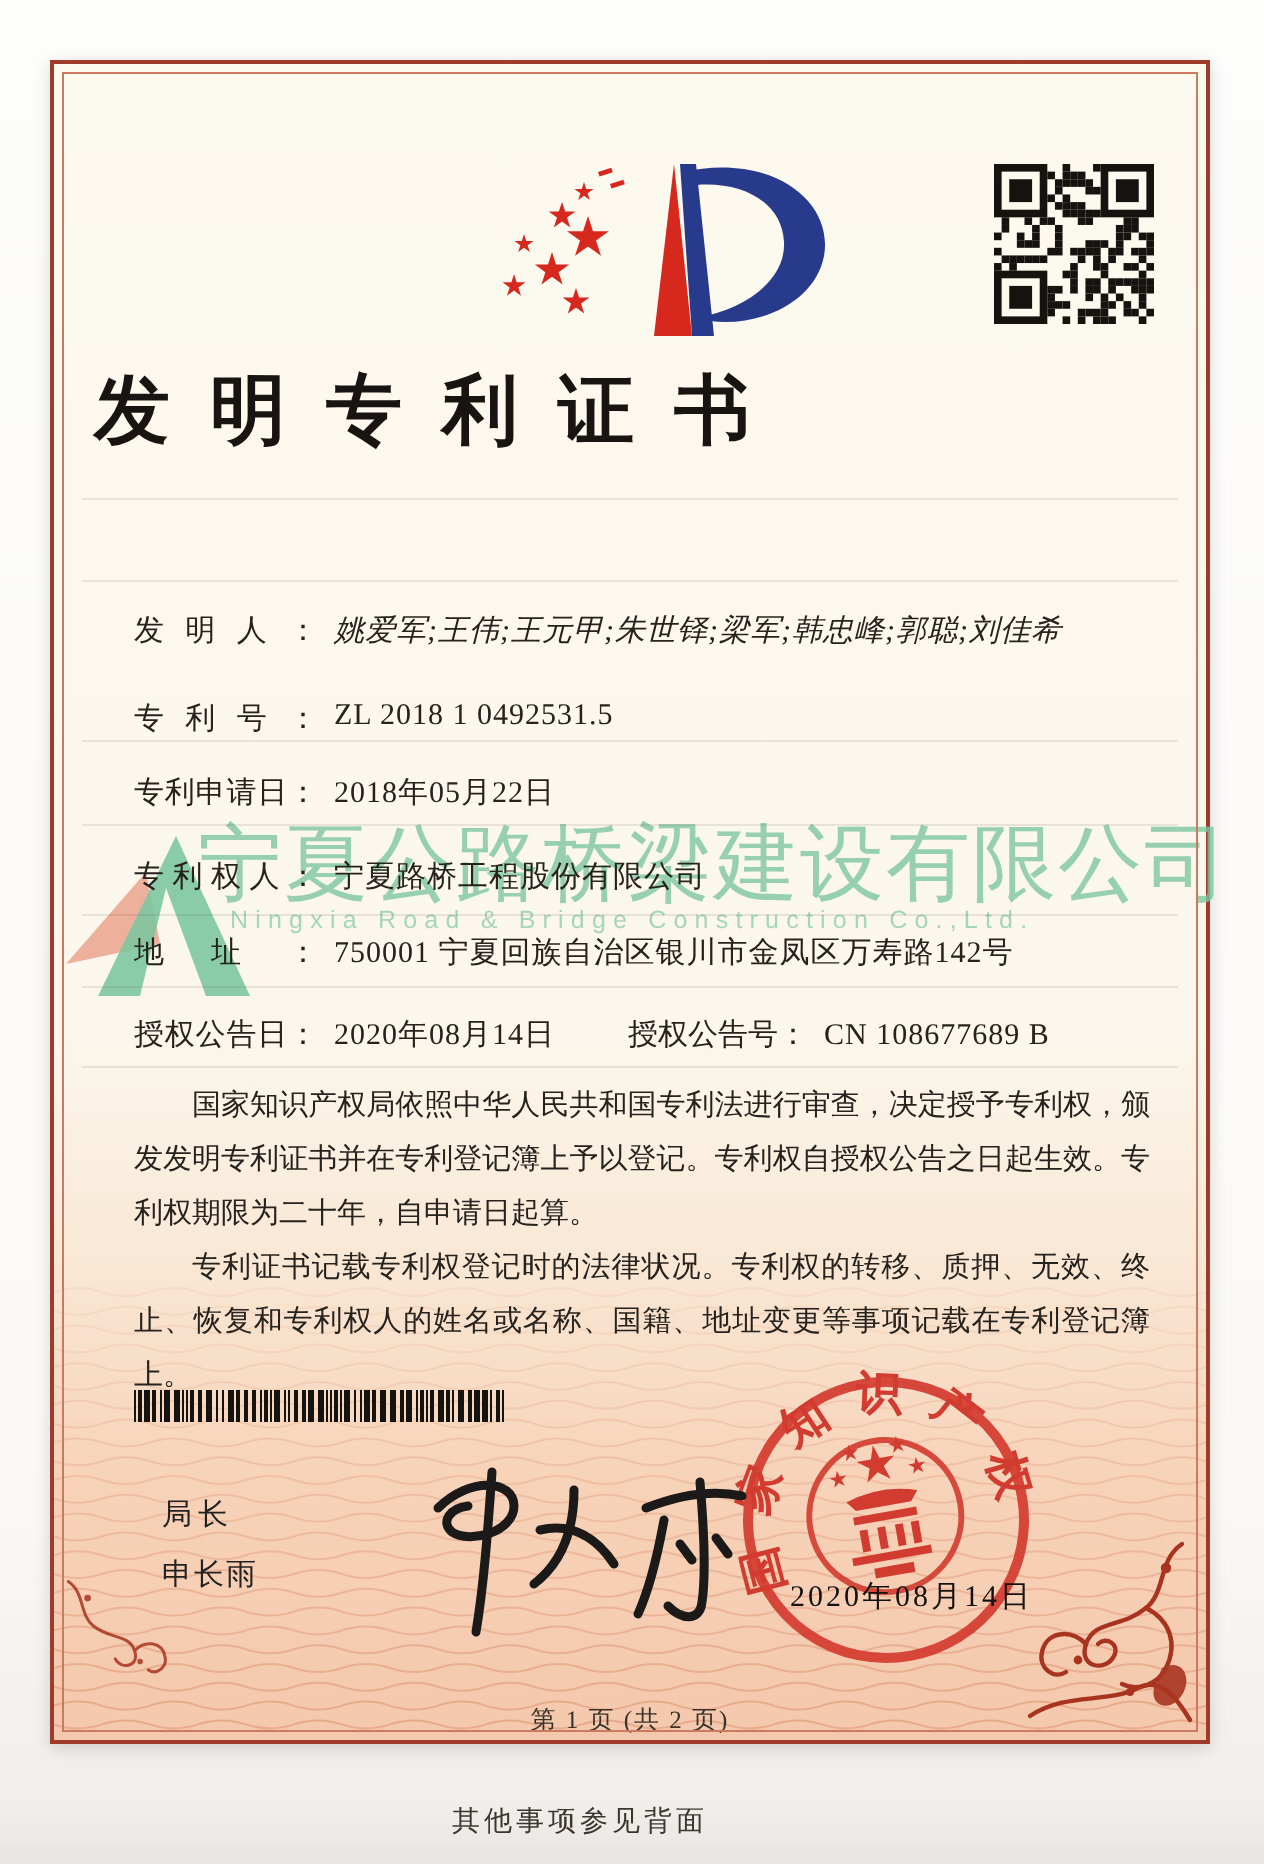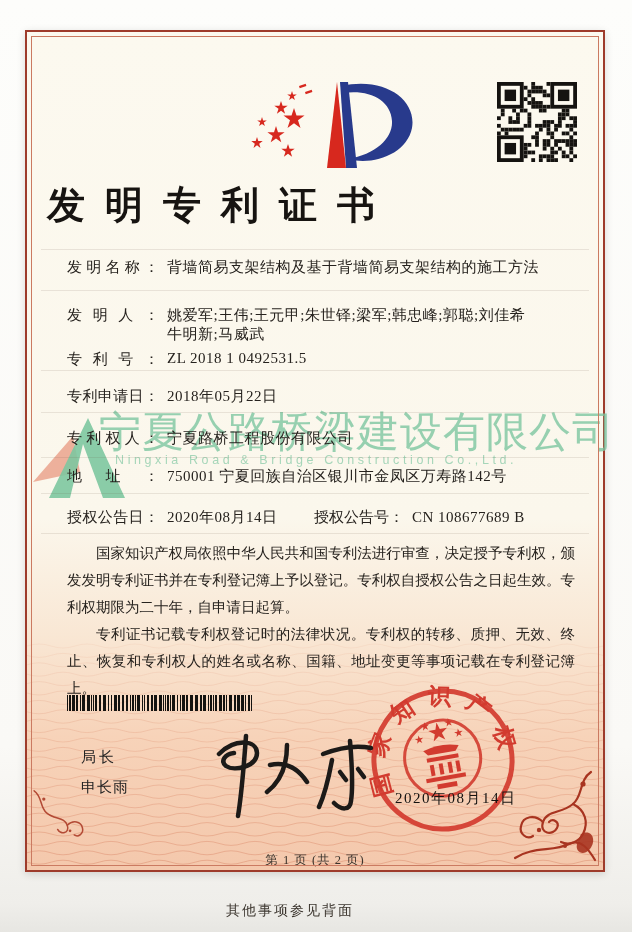--- a/index.html
+++ b/index.html
@@ -35,21 +35,21 @@
     font-size:38px;font-weight:bold;letter-spacing:20px;text-indent:20px;
     color:#171411;z-index:3;
   }
   
   .row{position:absolute;left:40px;font-size:15px;color:#26221e;z-index:3;white-space:nowrap;}
   .row .lbl{
     display:inline-block;width:92px;vertical-align:top;
     text-align:justify;text-align-last:justify;
   }
   .row .val{display:inline-block;margin-left:8px;letter-spacing:.5px;}
-  .val-wrap{display:inline-block;margin-left:8px;letter-spacing:.5px;vertical-align:top;}
+  .val-wrap{display:inline-block;margin-left:8px;letter-spacing:.5px;vertical-align:top;font-style:italic;}
   .pair2{position:absolute;left:247px;top:0;}
   .paras{position:absolute;left:40px;top:508px;width:508px;z-index:3;}
   .paras p{
     margin:0;font-size:14.5px;line-height:1.86;color:#26221e;
     text-align:justify;text-indent:2em;
   }
   .hline{position:absolute;left:14px;right:14px;height:1px;background:rgba(100,75,60,.12);z-index:2;}
   
   .wm-cn{
     position:absolute;left:58px;top:372px;width:530px;z-index:1;
@@ -286,26 +286,23 @@
     <div class="title">发明专利证书</div>
 
     <div class="hline" style="top:217px"></div>
     <div class="hline" style="top:258px"></div>
     <div class="hline" style="top:338px"></div>
     <div class="hline" style="top:380px"></div>
     <div class="hline" style="top:425px"></div>
     <div class="hline" style="top:461px"></div>
     <div class="hline" style="top:501px"></div>
 
-    <div class="row" style="top:226px">
-      <span class="lbl">发明名称：</span><span class="val">背墙简易支架结构及基于背墙简易支架结构的施工方法</span>
-    </div>
 
     <div class="row" style="top:274px">
-      <span class="lbl">发明人：</span><span class="val-wrap"><div>姚爱军;王伟;王元甲;朱世铎;梁军;韩忠峰;郭聪;刘佳希</div><div>牛明新;马威武</div></span>
+      <span class="lbl">发明人：</span><span class="val-wrap"><div>姚爱军;王伟;王元甲;朱世铎;梁军;韩忠峰;郭聪;刘佳希</div></span>
     </div>
 
     <div class="row" style="top:318px">
       <span class="lbl">专利号：</span><span class="val">ZL 2018 1 0492531.5</span>
     </div>
 
     <div class="row" style="top:355px">
       <span class="lbl">专利申请日：</span><span class="val">2018年05月22日</span>
     </div>
 

